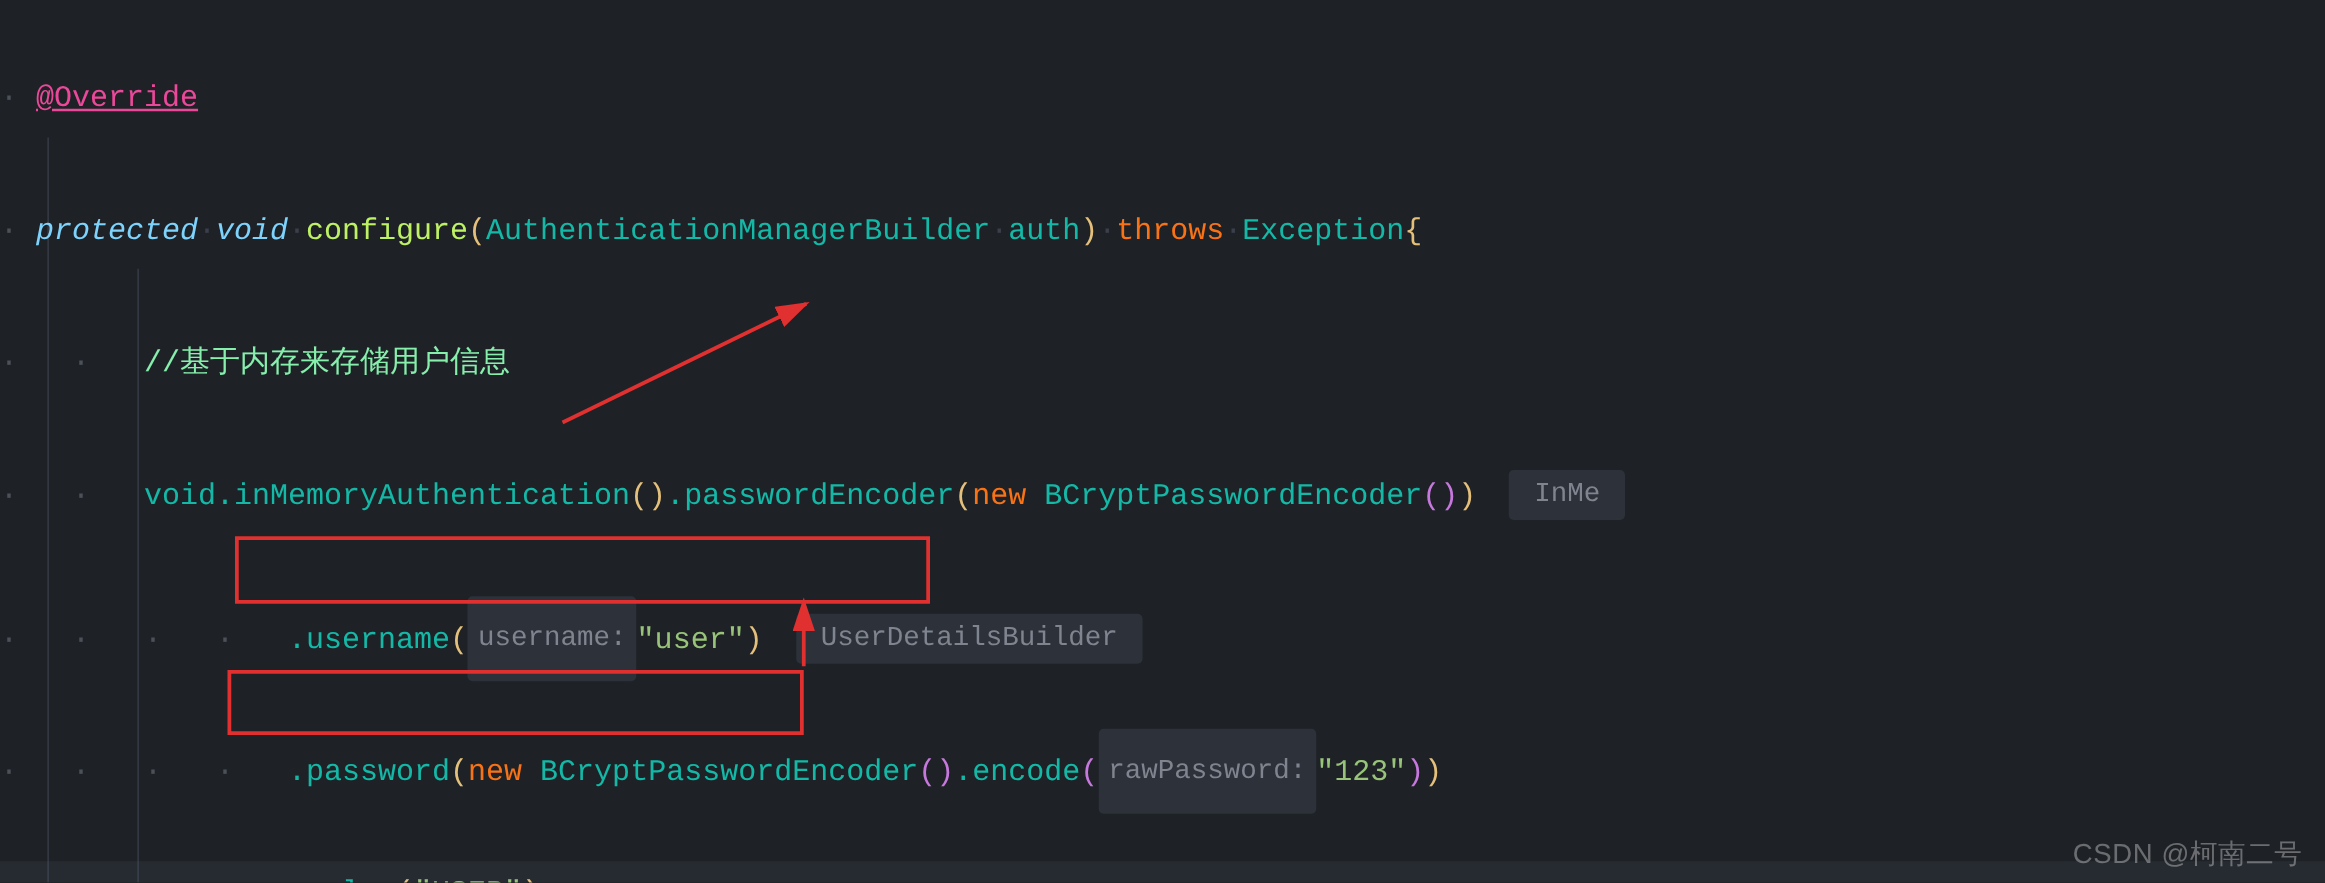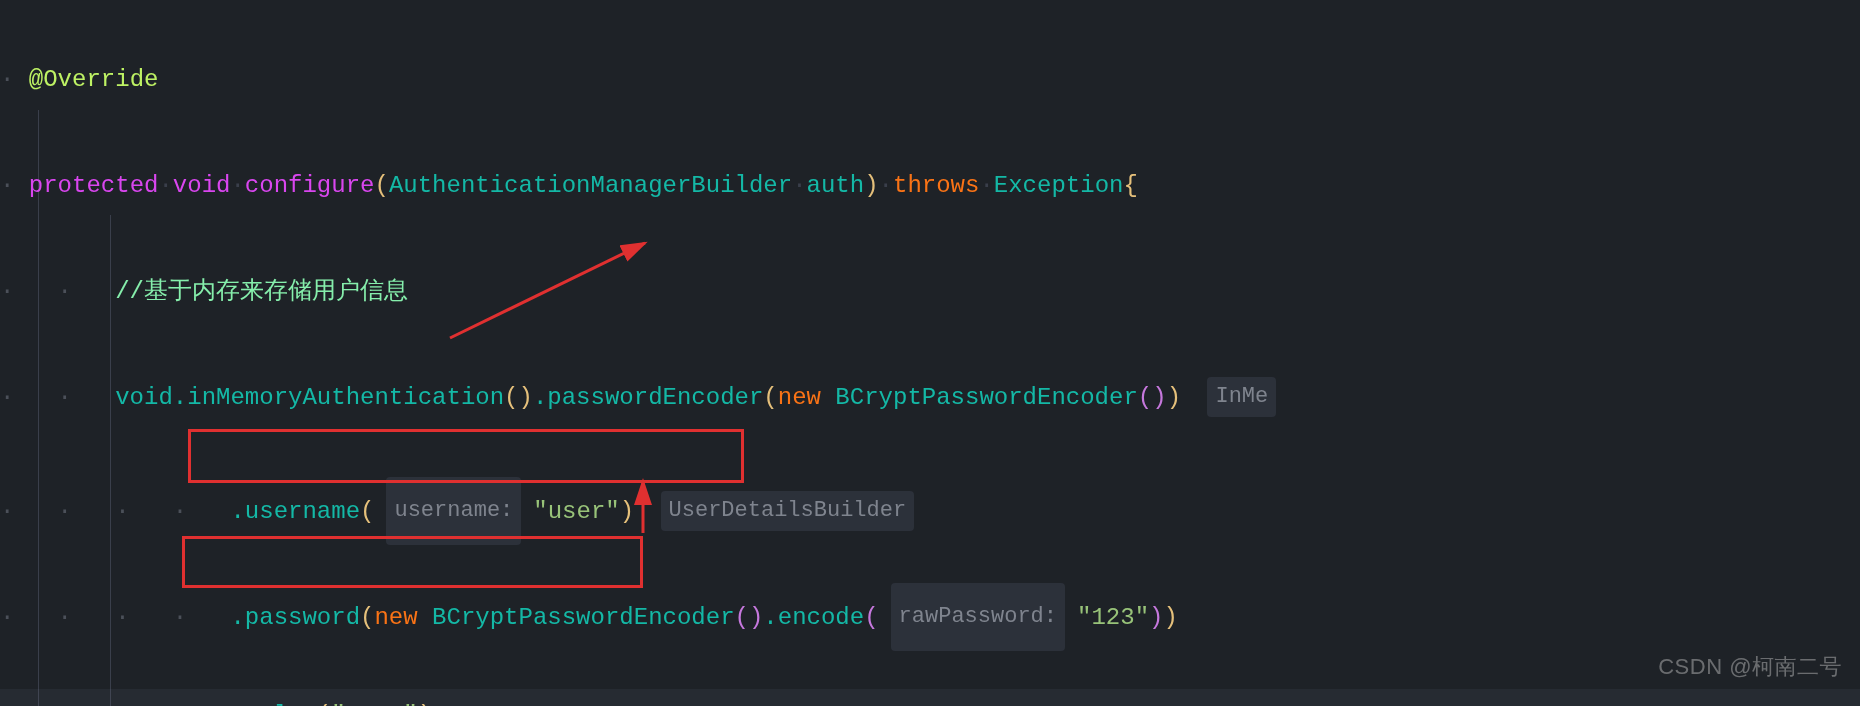--- a/index.html
+++ b/index.html
@@ -25,67 +25,67 @@
     height: 53px;
     position: relative;
   }
   .line.highlighted {
     background: rgba(120,130,150,0.1);
   }
   .gutter-dot {
     color: #4b5059;
     display: inline;
   }
-  .kw { color: #d946ef; }       
+  .kw { color: #7dd3fc; font-style: italic; }       
   .kw-orange { color: #f97316; }
-  .annot { color: #bef264; }    
-  .func { color: #d946ef; }
+  .annot { color: #ec4899; text-decoration: underline; }    
+  .func { color: #bef264; }
   .txt { color: #14b8a6; }    
   .paren-y { color: #e5c07b; }  
   .paren-p { color: #c678dd; }
   .comment { color: #86efac; }
   .str { color: #98c379; }
   .str-u { color: #98c379; text-decoration: underline; }
   .hint {
       background: #2c313a;
       color: #7f848e;
       border-radius: 4px;
       padding: 16px 8px;
-      margin: 0 12px;
+      margin: 0 0;
       display: inline-block;
       line-height: 36px;
       vertical-align: 2px;
       font-size: 22px;
   }
   .hint-big {
       background: #2c313a;
       color: #7f848e;
       border-radius: 4px;
-      padding: 2px 8px;
+      padding: 2px 20px;
       margin-left: 12px;
       display: inline-block;
       line-height: 36px;
       vertical-align: 2px;
       font-size: 22px;
   }
   .ws { color: #3a3f4b; }
   .redbox {
       position: absolute;
       border: 3px solid #e03030;
       background: transparent;
       pointer-events: none;
   }
   svg.arrow {
       position: absolute;
       pointer-events: none;
   }
   .watermark {
       position: absolute;
       right: 18px;
-      bottom: 24px;
+      bottom: 8px;
       color: rgba(200,200,200,0.45);
       font-family: sans-serif;
       font-size: 22px;
       letter-spacing: 0.5px;
   }
   .vguide {
     position: absolute;
     left: 38px;
     top: 110px;
     bottom: 0;

